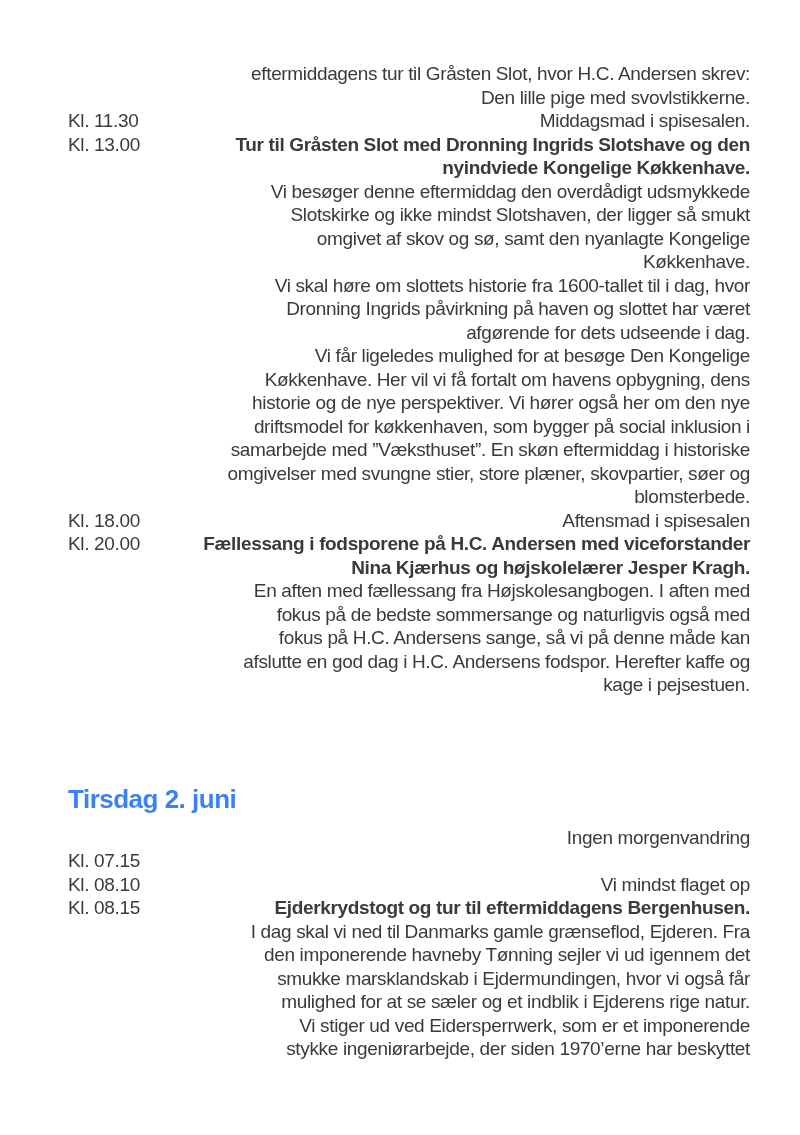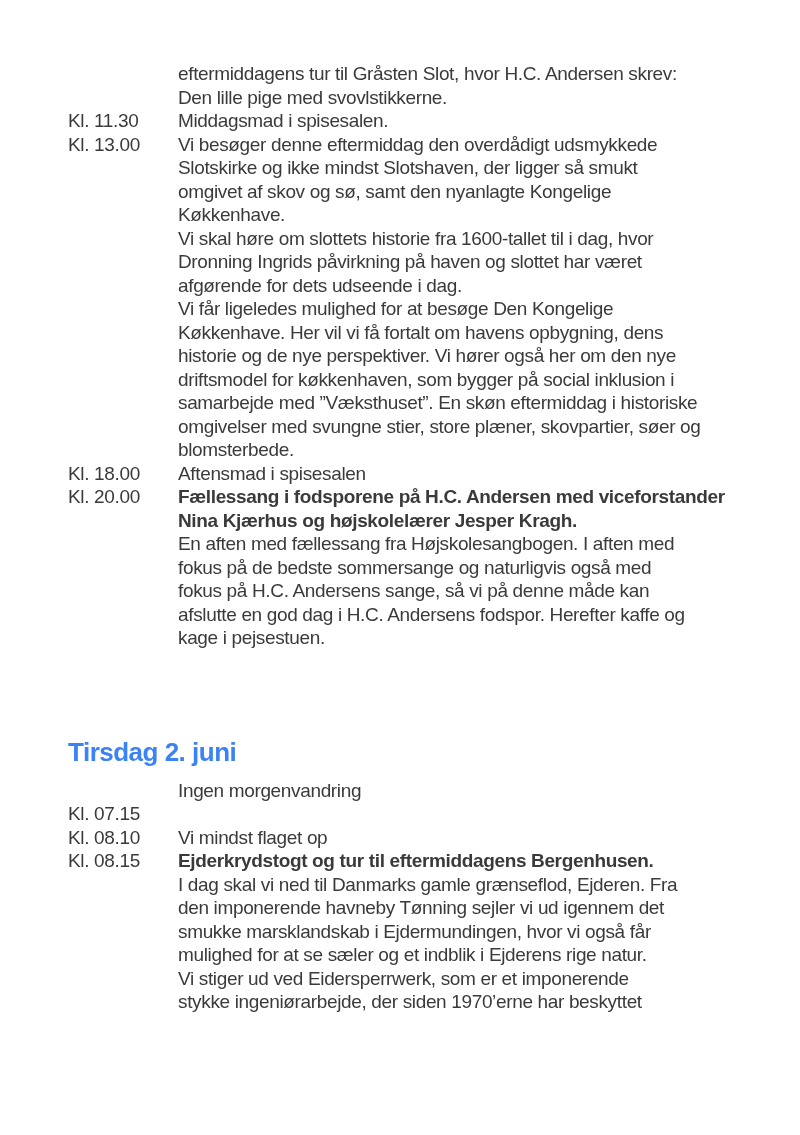--- a/index.html
+++ b/index.html
@@ -27,20 +27,21 @@
     align-items: flex-start;
   }
   .time {
     flex: 0 0 110px;
     width: 110px;
     white-space: pre;
   }
   .desc {
     flex: 1 1 auto;
     min-width: 0;
+    text-align: right;
   }
   .title {
     font-weight: bold;
     white-space: pre;
   }
   .body {
     white-space: pre;
   }
   .day-heading {
     font-size: 26px;
@@ -69,20 +70,22 @@
     <div class="row">
       <div class="time">Kl. 11.30</div>
       <div class="desc">
         <div class="body">Middagsmad i spisesalen.</div>
       </div>
     </div>
 
     <div class="row">
       <div class="time">Kl. 13.00</div>
       <div class="desc">
+        <div class="title">Tur til Gråsten Slot med Dronning Ingrids Slotshave og den
+nyindviede Kongelige Køkkenhave.</div>
         <div class="body">Vi besøger denne eftermiddag den overdådigt udsmykkede
 Slotskirke og ikke mindst Slotshaven, der ligger så smukt
 omgivet af skov og sø, samt den nyanlagte Kongelige
 Køkkenhave.
 Vi skal høre om slottets historie fra 1600-tallet til i dag, hvor
 Dronning Ingrids påvirkning på haven og slottet har været
 afgørende for dets udseende i dag.
 Vi får ligeledes mulighed for at besøge Den Kongelige
 Køkkenhave. Her vil vi få fortalt om havens opbygning, dens
 historie og de nye perspektiver. Vi hører også her om den nye

